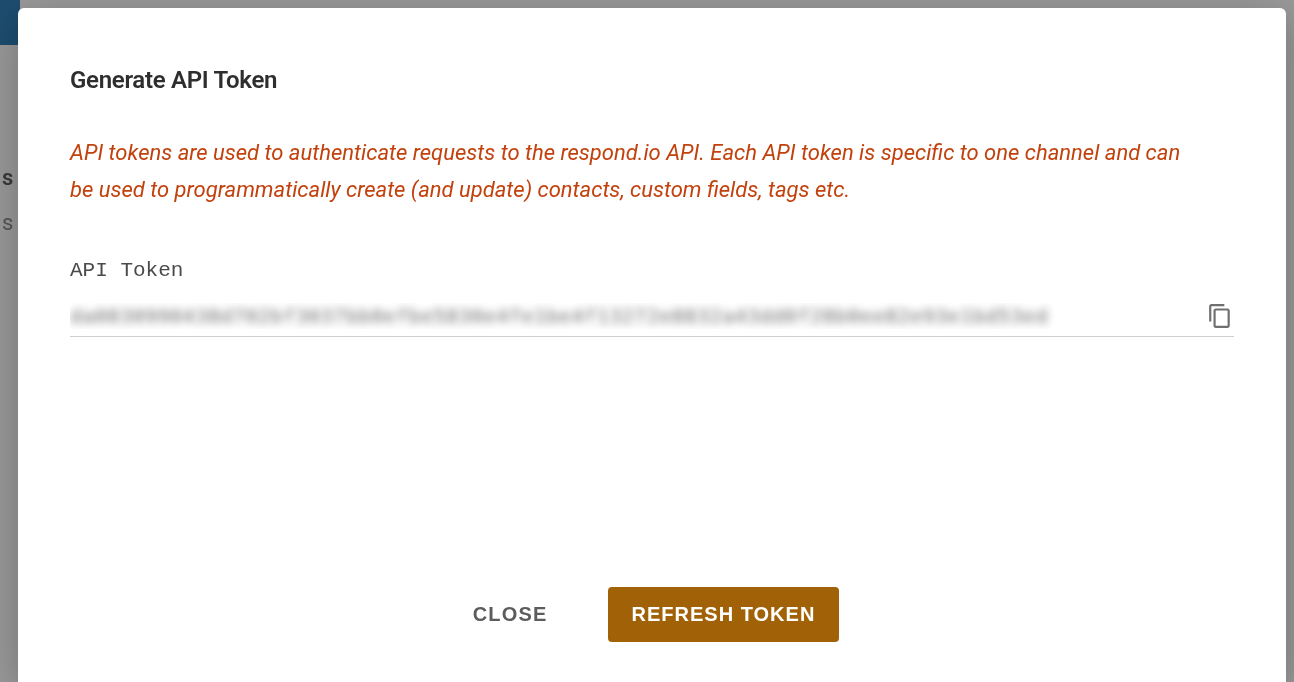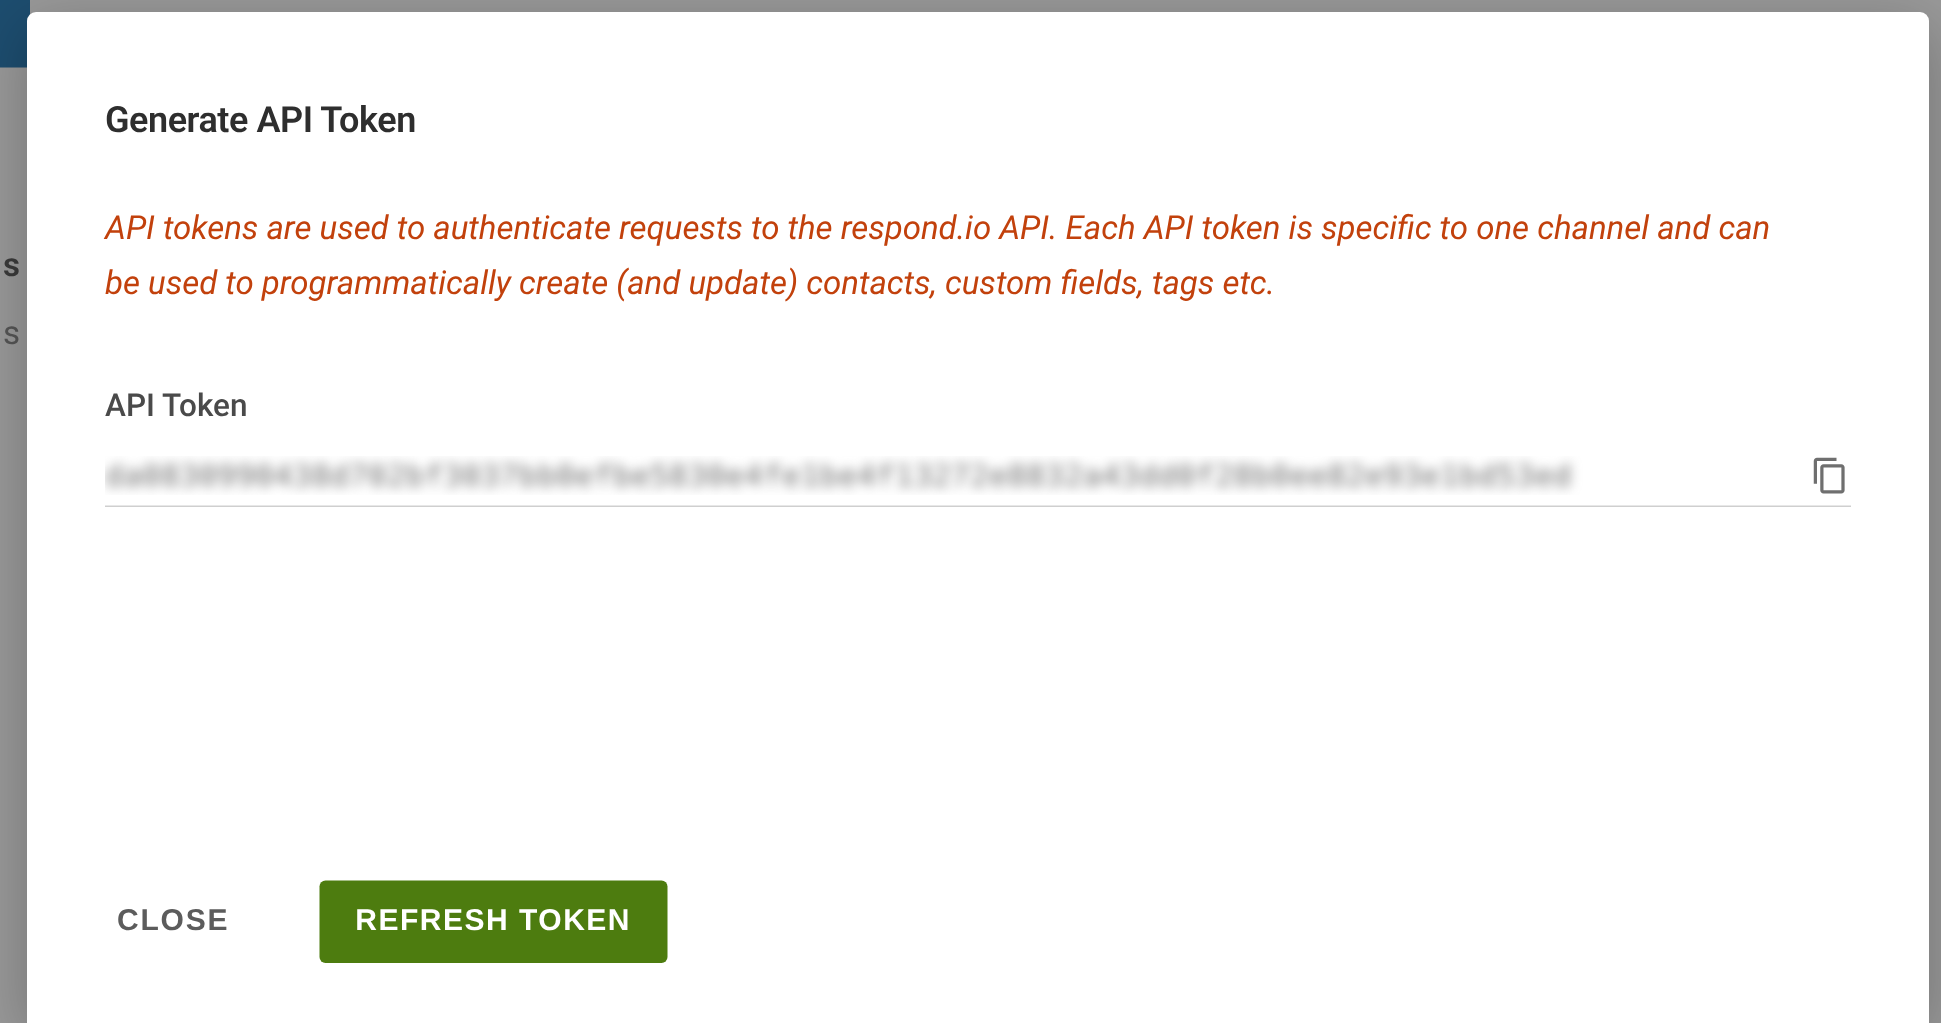--- a/index.html
+++ b/index.html
@@ -69,20 +69,21 @@
       color: #c2410c;
       margin-bottom: 50px;
       max-width: 1130px;
       font-style: italic;
     }
     .field-label {
       font-size: 21px;
       color: #4a4a4a;
       font-weight: 500;
       margin-bottom: 20px;
+      font-family: Liberation Mono, monospace;
     }
     .token-row {
       display: flex;
       align-items: center;
       border-bottom: 1px solid #cfcfcf;
       padding-bottom: 6px;
       gap: 8px;
     }
     .token-value {
       flex: 1;
@@ -112,41 +113,41 @@
       align-items: center;
       justify-content: center;
     }
     .copy-icon svg {
       width: 26px;
       height: 26px;
     }
     .actions {
       margin-top: auto;
       display: flex;
-      justify-content: flex-start;
+      justify-content: center;
       align-items: center;
       gap: 52px;
       padding-top: 110px;
     }
     .btn-close {
       font-size: 20px;
       font-weight: 600;
       letter-spacing: 1.2px;
       color: #5c5c5c;
       background: none;
       border: none;
       cursor: pointer;
       padding: 12px 8px;
     }
     .btn-refresh {
       font-size: 20px;
       font-weight: 600;
       letter-spacing: 1px;
       color: #ffffff;
-      background: #4d7c0f;
+      background: #a16207;
       border: none;
       border-radius: 4px;
       cursor: pointer;
       padding: 16px 24px;
     }
   </style>
 </head>
 <body>
 
 <div class="backdrop">

